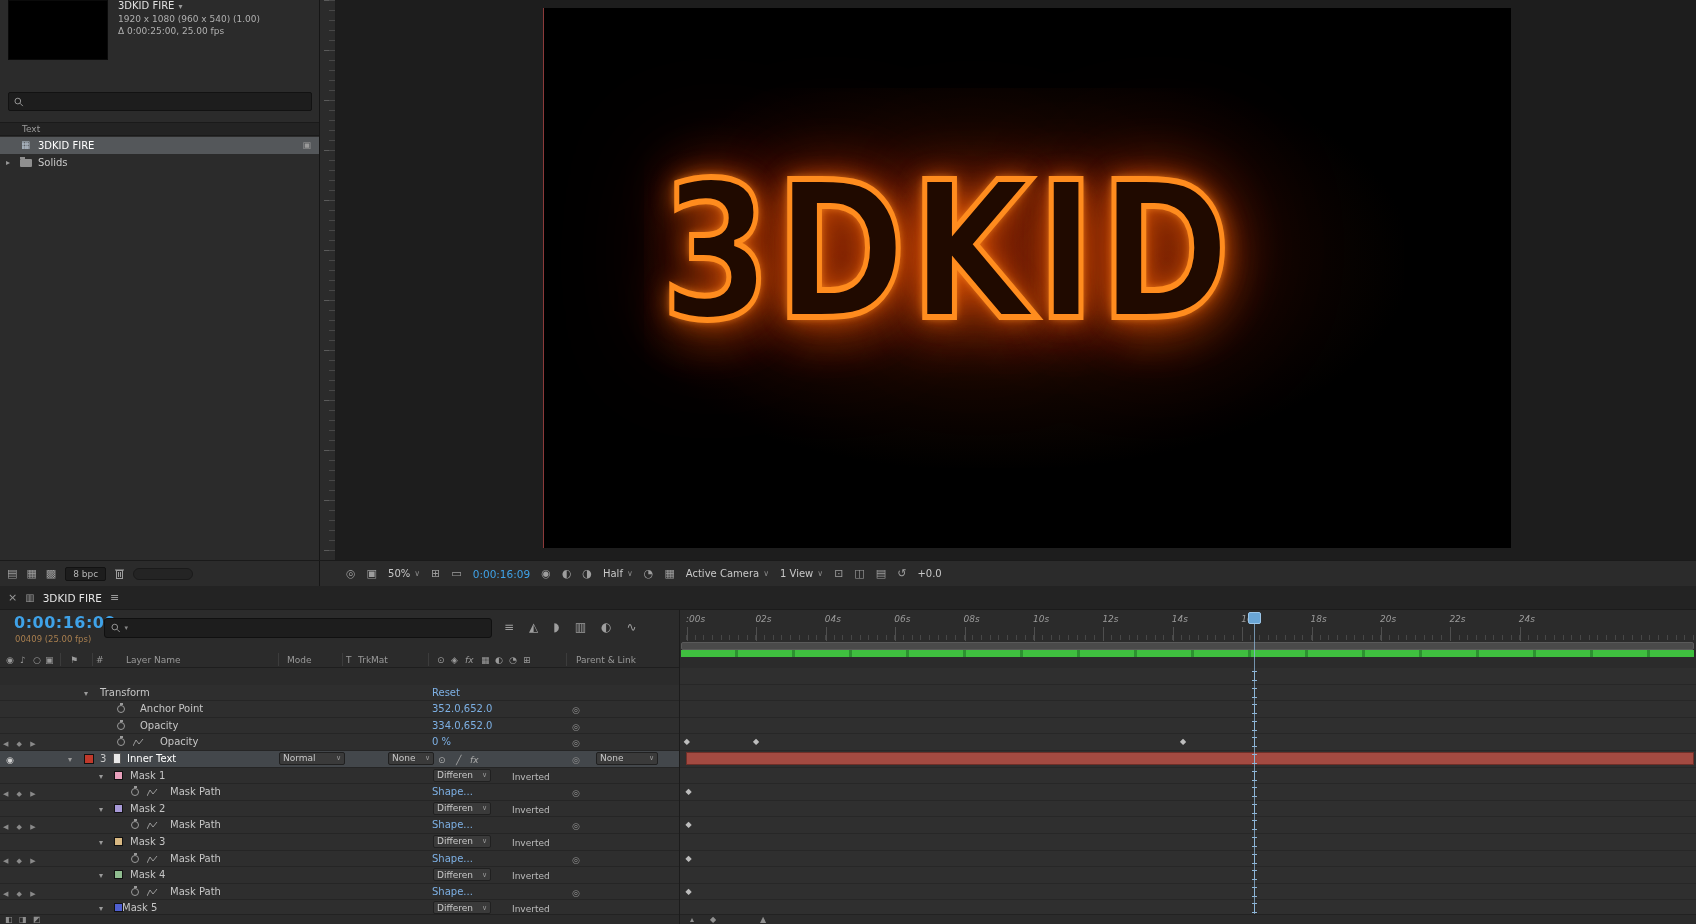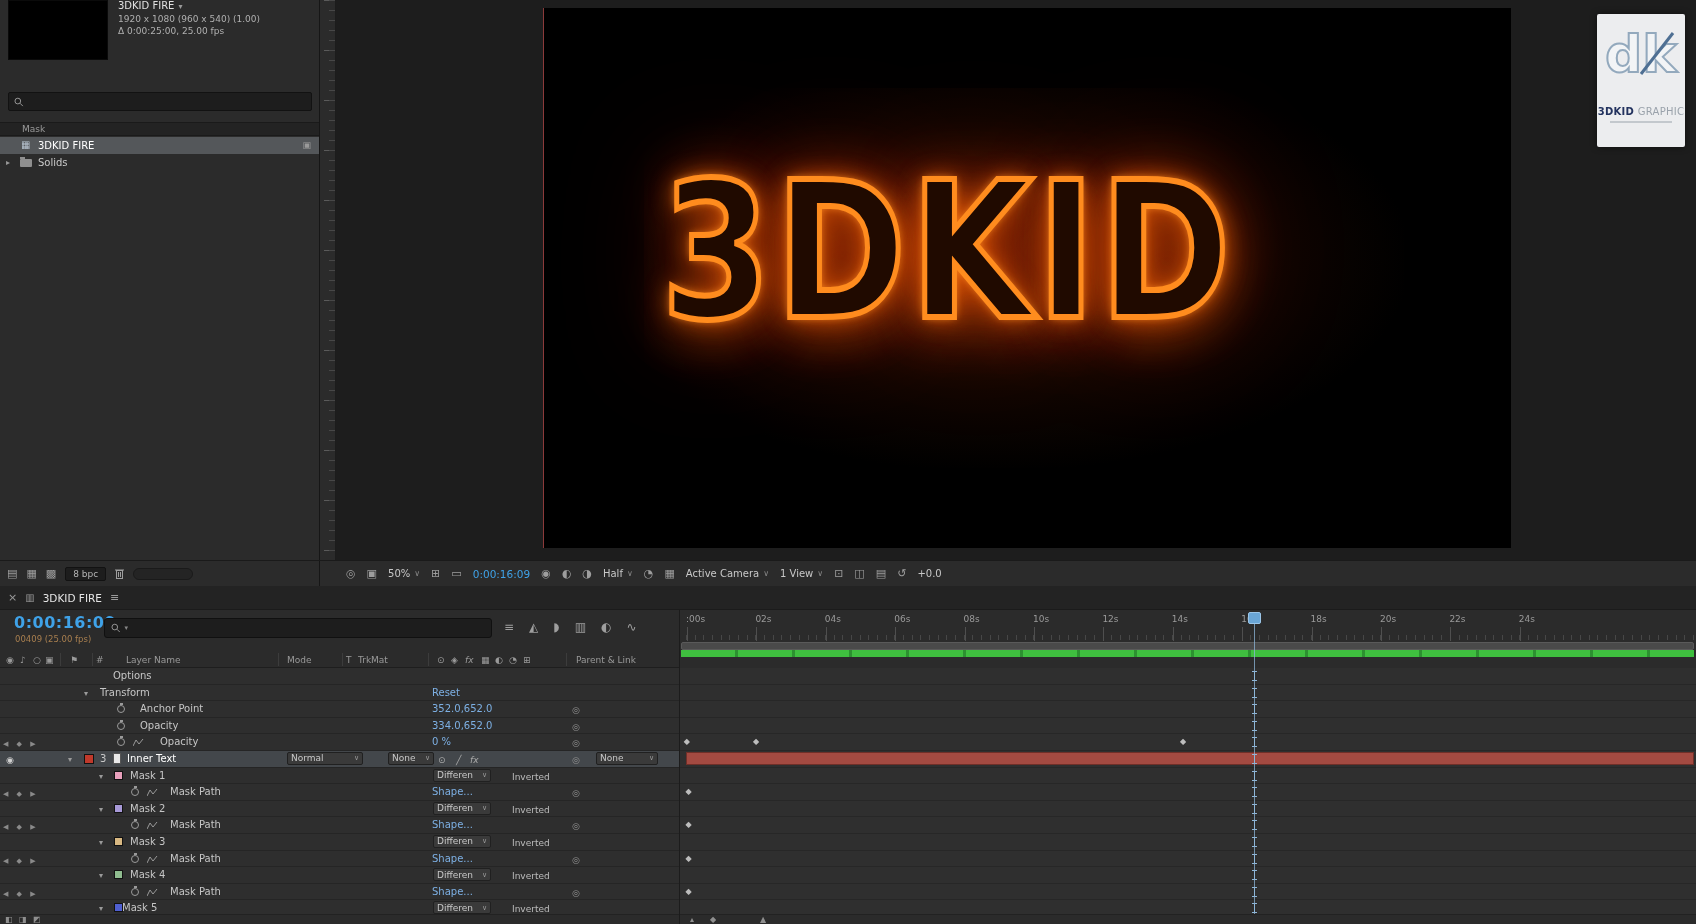--- a/index.html
+++ b/index.html
@@ -73,21 +73,21 @@
   .tab-ic { color:#9a9a9a; font-size:10px; }
   .tab-label { color:#e6e6e6; font-size:10.5px; }
   .tab-menu { color:#9a9a9a; font-size:11px; }
   .tl-controls { position:absolute; left:0; top:24px; width:680px; height:42px; background:#2b2b2b; }
   .tl-time { position:absolute; left:14px; top:3px; color:#3fa2e8; font-size:16px; font-weight:bold; letter-spacing:.5px; }
   .tl-frame { position:absolute; left:15px; top:24px; color:#a87f4f; font-size:8.5px; }
   .tl-search { position:absolute; left:104px; top:8px; width:388px; height:20px; background:#1d1d1d; border:1px solid #101010; border-radius:3px; display:flex; align-items:center; gap:4px; padding:0 6px; }
   .tl-search b { color:#888; font-size:7px; font-weight:normal; }
   .tl-search input { background:transparent; border:0; outline:0; color:#ccc; font-size:10px; width:100%; font-family:inherit; }
   .tl-iconbar { position:absolute; left:504px; top:10px; display:flex; gap:15px; color:#9e9e9e; font-size:12px; }
-  .ruler { position:absolute; left:680px; top:24px; right:0; height:32px; background:#2b2b2b; overflow:hidden; }
+  .ruler { position:absolute; left:680px; top:24px; right:0; height:32px; background:#2b2b2b; overflow:hidden;font-style:italic; }
   .rtick { position:absolute; top:4px; color:#9a9a9a; font-size:9px; }
   .rtick:after { content:''; position:absolute; left:1px; top:13px; width:1px; height:14px; background:#4f4f4f; }
   .ruler-minor { position:absolute; left:6px; right:0; bottom:2px; height:5px; background:repeating-linear-gradient(90deg,#474747 0 1px,transparent 1px 8.68px); }
   .workarea { position:absolute; left:681px; top:56px; right:2px; height:8px; background:#4a4a4a; border:1px solid #5a5a5a; border-radius:2px; }
   .greenbar { position:absolute; left:681px; top:64px; right:2px; height:7px; background:repeating-linear-gradient(90deg,#3fbf3f 0 54px,#2c9230 54px 57px); }
   .tl-colhead { position:absolute; left:0; top:66px; width:680px; height:16px; background:#2b2b2b; border-bottom:1px solid #1e1e1e; color:#9a9a9a; font-size:9px; }
   .tl-colhead span { position:absolute; top:3px; line-height:10px; }
   .tl-colhead .csep { position:absolute; top:1px; width:1px; height:13px; background:#3c3c3c; }
   .tl-rows { position:absolute; left:0; top:82px; width:100%; height:246px; overflow:hidden; }
   .row { position:relative; height:16.6px; font-size:10px; }
@@ -138,21 +138,21 @@
       <div class="meta">Δ 0:00:25:00, 25.00 fps</div>
     </div>
     <div class="proj-search">
       <svg width="10" height="10" viewBox="0 0 10 10">
           <circle cx="4" cy="4" r="3" fill="none" stroke="#9a9a9a"></circle>
           <line x1="6.3" y1="6.3" x2="9.3" y2="9.3" stroke="#9a9a9a"></line>
         </svg>
       <input value="" style="">
     </div>
     <div class="proj-colhead">
-      <span>Mask</span>
+      <span>Text</span>
     </div>
     <div id="proj-rows">
         <div class="proj-row sel">
           <span class="comp-ic">▦</span>
           <span class="pr-label">3DKID FIRE</span>
           <span class="pr-right">▣</span>
         </div>
         <div class="proj-row">
           <span class="twirl">▸</span>
           <span class="folder-ic"></span>
@@ -160,28 +160,20 @@
         </div>
       </div>
   </div>
 
   <div class="vruler"></div>
 
   <div class="viewer">
     <div class="comp">
       <div class="haze"></div>
       <div class="fire"><span>3DKID</span></div>
-    </div>
-    <div class="logo-card">
-      <div class="logo-mark">
-        <span class="logo-dk">dk</span>
-        <span class="logo-pencil"></span>
-      </div>
-      <div class="logo-caption"><b>3DKID</b><span> GRAPHIC</span></div>
-      <div class="logo-tagline"></div>
     </div>
   </div>
 
   <div class="strip">
     <div class="proj-footer">
       <span class="pf-ic">▤</span>
       <span class="pf-ic">▦</span>
       <span class="pf-ic">▩</span>
       <span class="chip">8 bpc</span>
       <svg width="9" height="11" viewBox="0 0 9 11">
@@ -299,23 +291,20 @@
       <span class="csep" style="left:60px"></span>
         <span class="csep" style="left:92px"></span>
       <span class="csep" style="left:278px"></span>
         <span class="csep" style="left:342px"></span>
       <span class="csep" style="left:428px"></span>
         <span class="csep" style="left:566px"></span>
     </div>
 
     <div id="tl-rows" class="tl-rows">
         <div class="row">
-          <div class="rl">
-            <span class="glabel" style="left:113px">Options</span>
-          </div>
           <div class="rt">
             <span class="ibeam" style="left:572px"></span>
           </div>
         </div>
         <div class="row">
           <div class="rl">
             <span class="tw" style="left:84px">▾</span>
             <span class="glabel" style="left:100px">Transform</span>
             <span class="val">Reset</span>
           </div>
@@ -364,21 +353,21 @@
           </div>
         </div>
         <div class="row sel">
           <div class="rl">
             <span class="eye">◉</span>
             <span class="tw" style="left:68px">▾</span>
             <span class="chipc" style="left:84px;background:#c0392b"></span>
             <span class="lnum" style="left:100px;top:3px">3</span>
             <span class="licon" style="left:113px"></span>
             <span class="lname" style="left:127px">Inner Text</span>
-            <span class="dd" style="left:287px;width:76px">
+            <span class="dd" style="left:279px;width:66px">
               <i>Normal</i>
               <b>∨</b>
             </span>
             <span class="dd" style="left:388px;width:46px">
               <i>None</i>
               <b>∨</b>
             </span>
             <span class="fxg" style="left:438px">⊙</span>
             <span class="fxg" style="left:456px">╱</span>
             <span class="fxg" style="left:470px"><i>fx</i></span>

